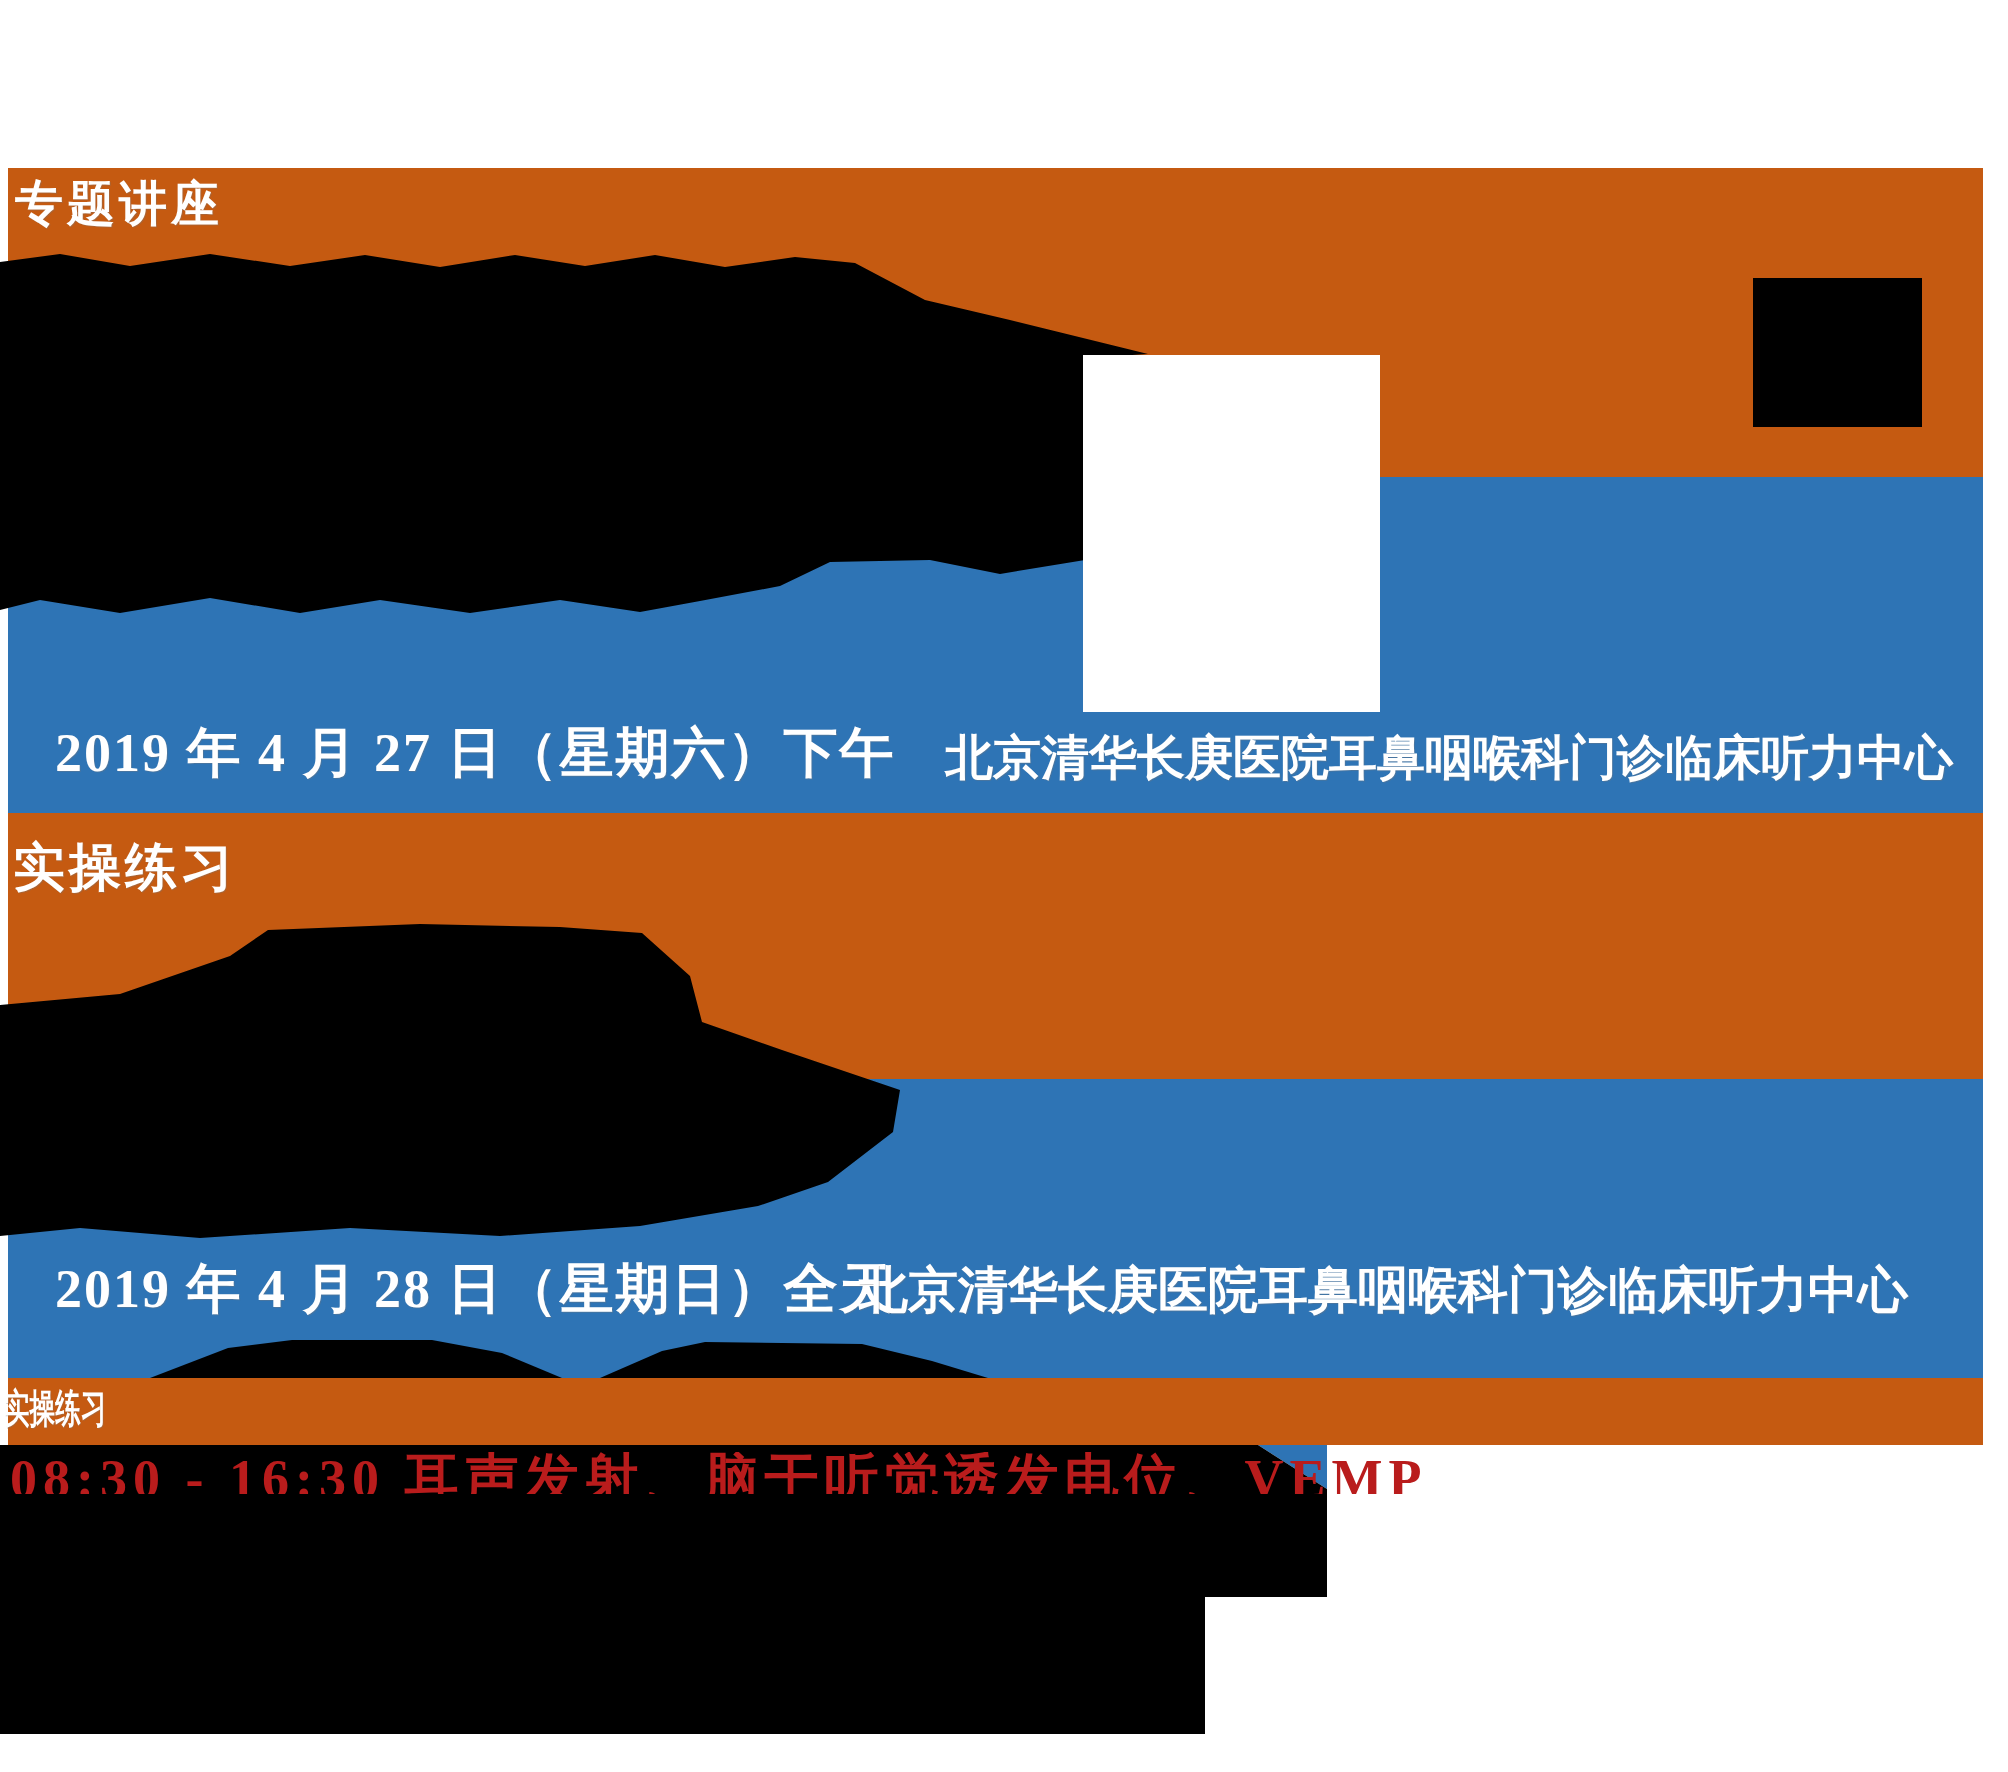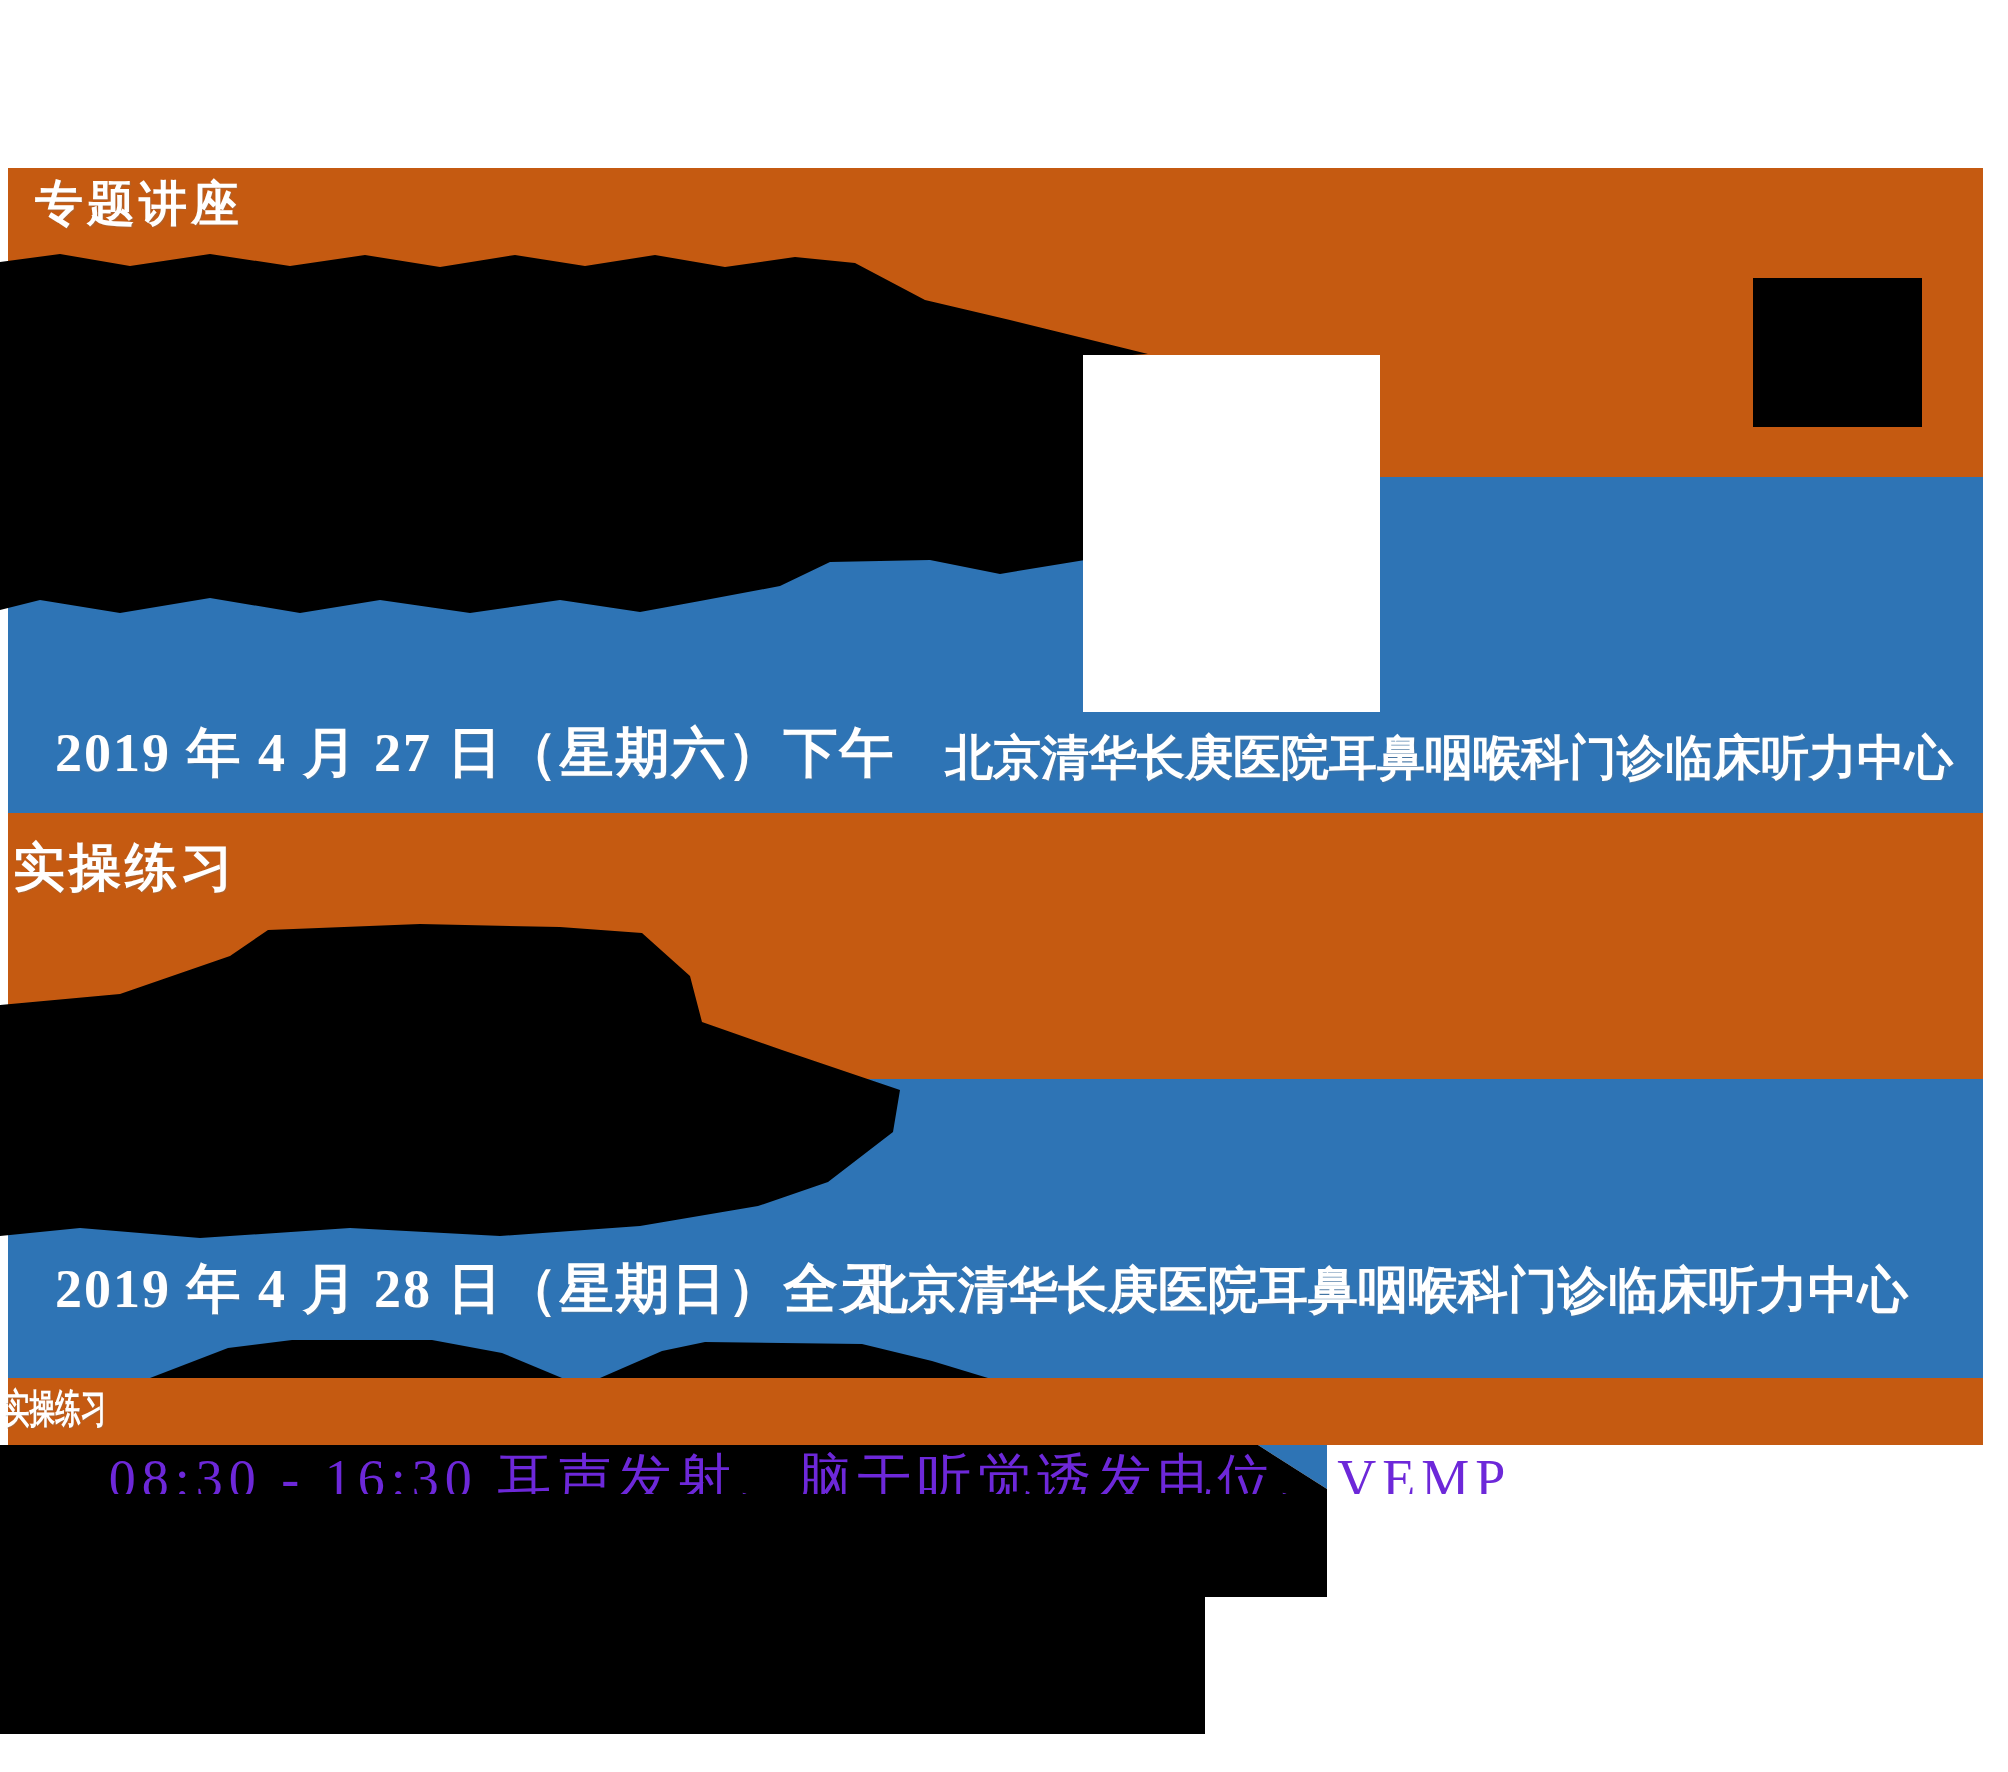--- a/index.html
+++ b/index.html
@@ -22,23 +22,22 @@
   }
   .band-label{letter-spacing:4px;}
   .date-line{font-size:54px;letter-spacing:2px;}
   .loc-line{font-size:48px;letter-spacing:0px;}
   #frag-window{
     position:absolute;left:10px;top:1452px;width:1600px;height:42px;
     overflow:hidden;z-index:30;
   }
   #frag-window .frag-text{
     position:relative;top:-9px;display:block;
-    color:#6d28d9;font-weight:normal;font-size:54px;letter-spacing:6px;
+    color:#b91c1c;font-weight:bold;font-size:54px;letter-spacing:6px;
     white-space:nowrap;
-    text-align:center;
   }
 </style>
 </head>
 <body>
 
 <div id="canvas" style="--orange: #C55A11; --blue: #2E74B5;">
 
   <div class="band orange" style="left:8px;top:168px;width:1975px;height:309px;"></div>
 
   <div class="band blue" style="left:8px;top:477px;width:1975px;height:336px;"></div>
@@ -70,21 +69,21 @@
     clip-path:polygon(600px 1378px,662px 1351px,705px 1342px,862px 1344px,932px 1361px,988px 1378px);"></div>
 
   <div class="blob" style="z-index:5;
     clip-path:polygon(0px 1445px,1258px 1445px,1327px 1489px,1327px 1597px,1205px 1597px,
       1205px 1734px,0px 1734px);"></div>
 
   <div class="abs" style="left:1753px;top:278px;width:169px;height:149px;background:#000;z-index:6;"></div>
 
   <div class="abs" style="left:1083px;top:355px;width:297px;height:357px;background:#fff;z-index:10;"></div>
 
-  <div class="label band-label" style="left:15px;top:176px;font-size:48px;z-index:20;margin-left:20px;">专题讲座</div>
+  <div class="label band-label" style="left:15px;top:176px;font-size:48px;z-index:20;">专题讲座</div>
 
   <div class="label date-line" style="left:55px;top:722px;z-index:20;">2019 年 4 月 27 日（星期六）下午</div>
 
   <div class="label loc-line" style="left:945px;top:730px;z-index:20;">北京清华长庚医院耳鼻咽喉科门诊临床听力中心</div>
 
   <div class="label band-label" style="left:13px;top:838px;font-size:52px;z-index:20;">实操练习</div>
 
   <div class="label date-line" style="left:55px;top:1258px;z-index:20;">2019 年 4 月 28 日（星期日）全天</div>
 
   <div class="label loc-line" style="left:858px;top:1262px;font-size:50px;z-index:20;">北京清华长庚医院耳鼻咽喉科门诊临床听力中心</div>

